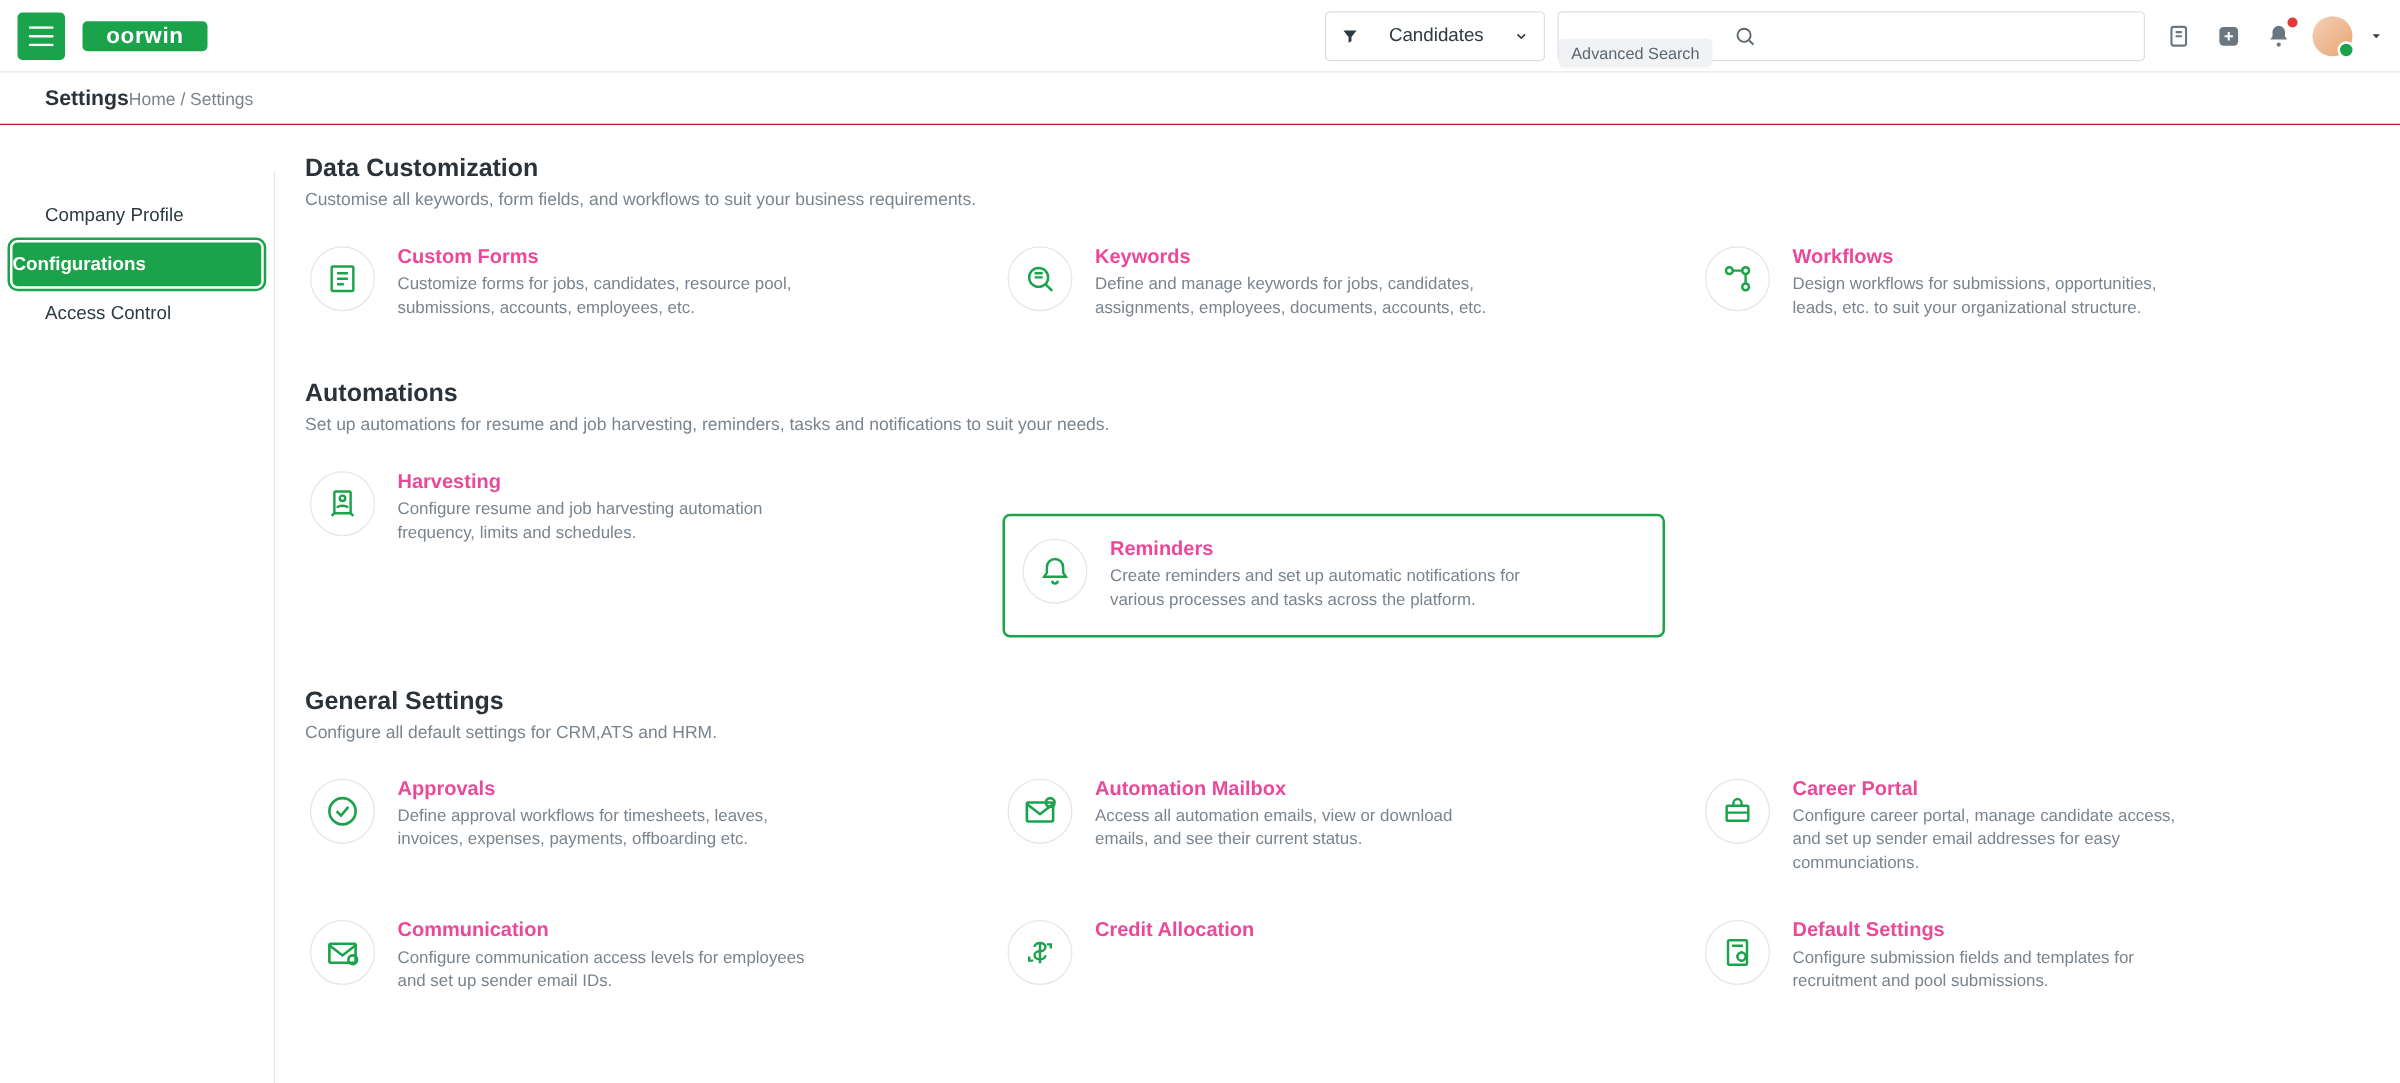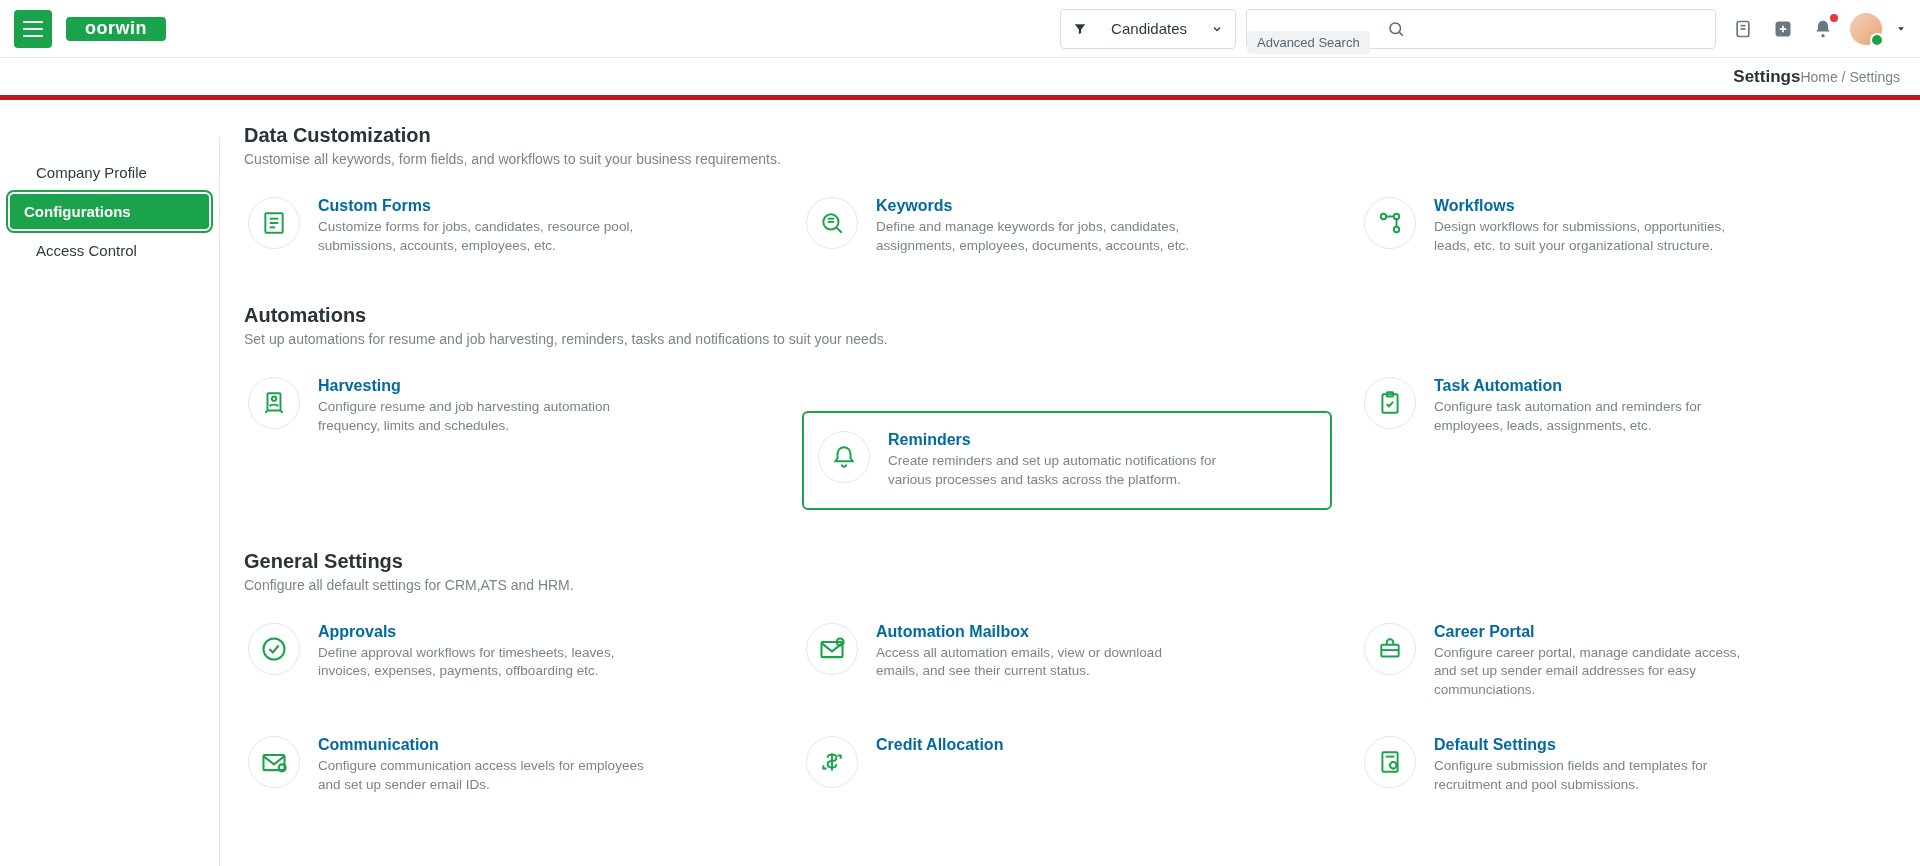--- a/index.html
+++ b/index.html
@@ -62,42 +62,42 @@
     position: relative; cursor: pointer;
   }
   .avatar::after{
     content:""; position:absolute; right:-2px; bottom:-2px; width:10px; height:10px;
     background:#1aa34a; border:2px solid #fff; border-radius:50%;
   }
   .dot-red{position:absolute;right:-2px;top:-2px;width:8px;height:8px;background:#e53935;border-radius:50%;}
 
   
   .subbar {
-    display: flex; align-items: center; justify-content: flex-end;
-    height: 42px; border-bottom: 5px solid #b91c1c;
+    display: flex; align-items: center; justify-content: flex-start;
+    height: 42px; border-bottom: 1px solid #b91c1c;
     padding-left: 36px; padding-right: 20px;
   }
   .subbar-title { font-size: 17px; font-weight: 600; color: #2b333a; }
   .breadcrumb { font-size: 14px; color: #7a848d; }
   .breadcrumb .current { color: #7a848d; }
   .breadcrumb a { color: #7a848d; text-decoration: none; }
 
   
   .layout { display: flex; align-items: flex-end; }
   .sidebar {
     width: 220px; border-right: 1px solid #e4e7ea;
     padding-top: 18px; min-height: calc(100vh - 100px);
   }
   .nav-item {
     display: block; padding: 9px 20px 9px 36px;
     font-size: 15px; color: #2d3a42; cursor:pointer;
   }
   .nav-item.active {
     margin: 4px 10px;
-    padding: 9px 14px;
+    padding: 9px 0;
     background: #1aa34a; color: #fff; border-radius: 4px;
     font-weight: 600;
     outline: 2px solid #1aa34a; outline-offset: 2px;
   }
 
   .content { flex: 1; padding: 24px 30px 60px 24px; }
 
   .section-title { font-size: 20px; font-weight: 600; color: #2b333a; }
   .section-desc { font-size: 14px; color: #7a848d; margin-top: 4px; }
 
@@ -115,21 +115,21 @@
     border: 2px solid #1aa34a;
     padding: 18px 14px;
     border-radius: 6px;
     margin-top: 42px;
   }
   .card-icon {
     width: 52px; height: 52px; border-radius: 50%;
     border: 1px solid #e2e7eb; display:flex; align-items:center; justify-content:center;
     flex-shrink: 0; color: #1aa34a;
   }
-  .card-title { font-size: 16px; font-weight: 600; color: #0369a1; }
+  .card-title { font-size: 16px; font-weight: 600; color: #ec4899; }
   .card-desc { font-size: 13.5px; color: #7a848d; margin-top: 3px; line-height: 1.4; max-width: 330px; }
 
   .section { margin-bottom: 40px; }
 </style>
 </head>
 <body>
 
 <div class="topbar">
   <div class="hamburger">
     <svg width="20" height="16" viewBox="0 0 20 16" fill="none">
@@ -276,33 +276,20 @@
             <svg width="26" height="26" viewBox="0 0 24 24" fill="none" stroke="currentColor" stroke-width="1.8">
                 <path d="M12 3a6 6 0 00-6 6v4l-2 3h16l-2-3V9a6 6 0 00-6-6z"></path>
                 <path d="M10 19a2 2 0 004 0"></path>
               </svg>
           </div>
           <div>
             <div class="card-title">Reminders</div>
             <div class="card-desc">Create reminders and set up automatic notifications for various processes and tasks across the platform.</div>
           </div>
         </div>
-        <div class="card">
-          <div class="card-icon">
-            <svg width="26" height="26" viewBox="0 0 24 24" fill="none" stroke="currentColor" stroke-width="1.8">
-                <rect x="5" y="4" width="14" height="17" rx="1"></rect>
-                <rect x="9" y="2" width="6" height="4" rx="1"></rect>
-                <polyline points="9 13 11 15 15 11"></polyline>
-              </svg>
-          </div>
-          <div>
-            <div class="card-title">Task Automation</div>
-            <div class="card-desc">Configure task automation and reminders for employees, leads, assignments, etc.</div>
-          </div>
-        </div>
       </div>
     </div>
 
     <div class="section">
       <div class="section-title">General Settings</div>
       <div class="section-desc">Configure all default settings for CRM,ATS and HRM.</div>
       <div class="card-grid">
         <div class="card">
           <div class="card-icon">
             <svg width="28" height="28" viewBox="0 0 24 24" fill="none" stroke="currentColor" stroke-width="1.8">

